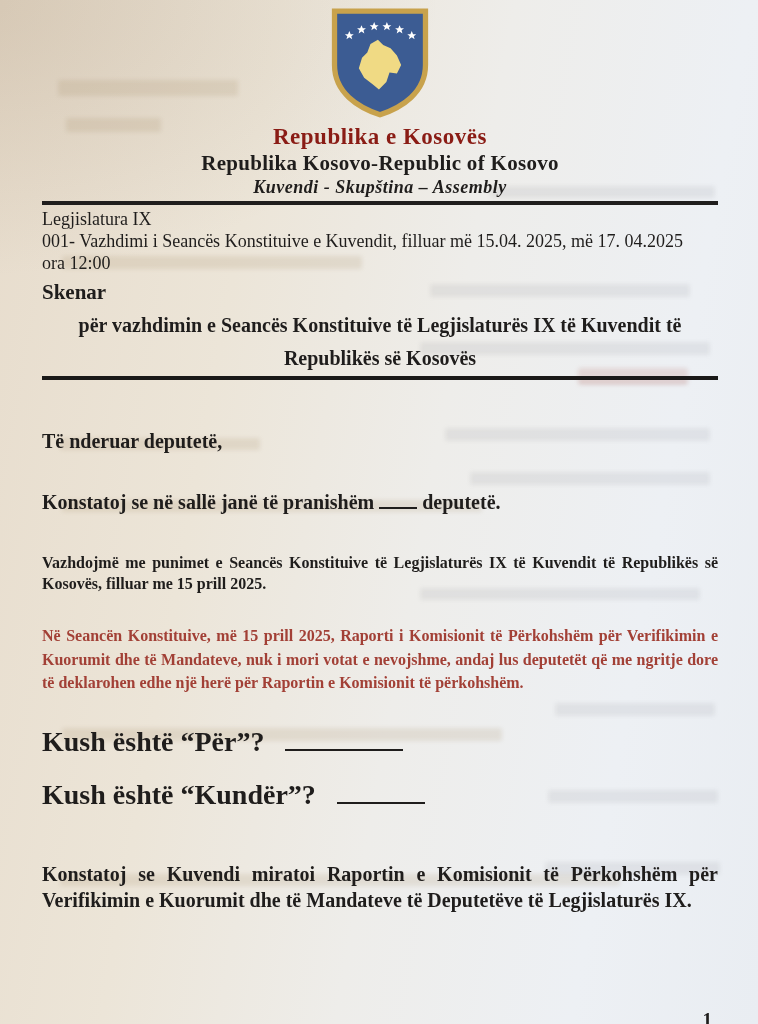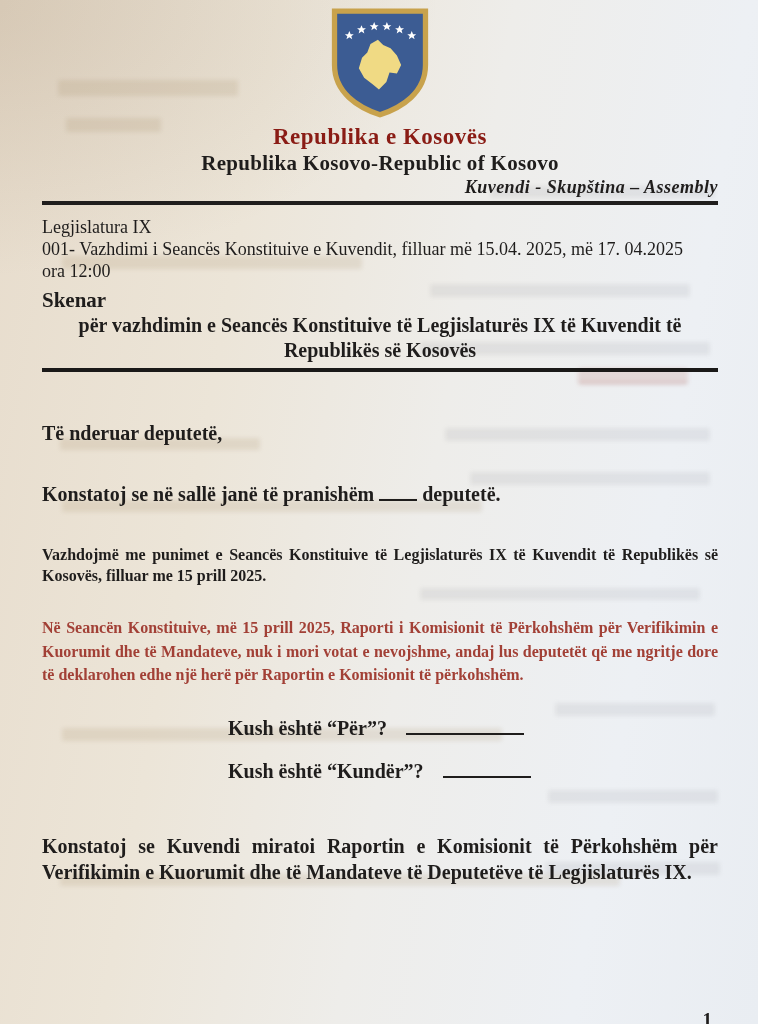--- a/index.html
+++ b/index.html
@@ -12,37 +12,37 @@
     color:#1f1d1c;
     background:
       radial-gradient(140% 60% at -5% 0%, rgba(168,146,118,0.28) 0%, rgba(168,146,118,0) 45%),
       linear-gradient(100deg, #e7dccc 0%, #ece5d8 30%, #eeedea 55%, #edf0f4 80%, #e9edf2 100%);
   }
   .content{position:relative;padding:0 40px 0 42px;}
   
   .emblem-wrap{text-align:center;padding-top:8px;}
   .h-red{color:#8a1c15;font-weight:bold;font-size:23px;text-align:center;margin-top:2px;letter-spacing:0.5px;}
   .h-black{font-weight:bold;font-size:21px;text-align:center;margin-top:1px;letter-spacing:0.3px;}
-  .h-assembly{font-weight:bold;font-style:italic;font-size:18px;text-align:right;margin-top:1px;letter-spacing:0.5px;}
+  .h-assembly{font-weight:bold;font-style:italic;font-size:18px;text-align:center;margin-top:1px;letter-spacing:0.5px;}
   .rule{border:none;height:0;border-top:4px solid #201e1d;margin:3px 0 0 0;}
   .rule2{border-top:4px solid #1a1918;margin-top:5px;}
   
-  .meta{font-size:18px;line-height:1.18;margin-top:12px;}
+  .meta{font-size:18px;line-height:1.18;margin-top:4px;}
   .meta div{margin-top:1px;}
   
   .title-main{font-weight:bold;font-size:21px;margin-top:5px;}
-  .title-sub{font-weight:bold;font-size:20px;text-align:center;line-height:1.25;}
+  .title-sub{font-weight:bold;font-size:20px;text-align:center;line-height:1.25;margin-top:8px;}
   
   .salut1{font-weight:bold;font-size:20px;margin-top:50px;}
   .salut2{font-weight:bold;font-size:20px;margin-top:10px;}
   .quorum{font-weight:bold;font-size:20px;margin-top:34px;}
   .blank{display:inline-block;border-bottom:2px solid #1f1d1c;height:1em;vertical-align:baseline;}
   .para{font-weight:bold;font-size:16px;text-align:justify;line-height:1.36;margin-top:38px;}
   .para-red{color:#a24036;margin-top:29px;line-height:1.46;}
-  .votes{margin-top:27px;margin-left:186px;font-weight:bold;font-size:20px;}
+  .votes{margin-top:27px;font-weight:bold;font-size:28px;}
   .vote-row{margin-top:16px;white-space:nowrap;}
   .vote-row:first-child{margin-top:0;}
   .vote-row .blank{margin-left:14px;}
   .conclusion{font-weight:bold;font-size:20px;text-align:justify;line-height:1.3;margin-top:50px;}
   .page-num{position:absolute;right:46px;bottom:-7px;font-weight:bold;font-size:19px;}
   
   .smudge{position:absolute;border-radius:3px;filter:blur(2px);pointer-events:none;}
   .sm-tan{background:rgba(150,120,80,0.14);}
   .sm-gray{background:rgba(110,110,120,0.10);}
   .sm-red{background:rgba(160,70,55,0.14);border-bottom:2px solid rgba(150,60,50,0.22);}

